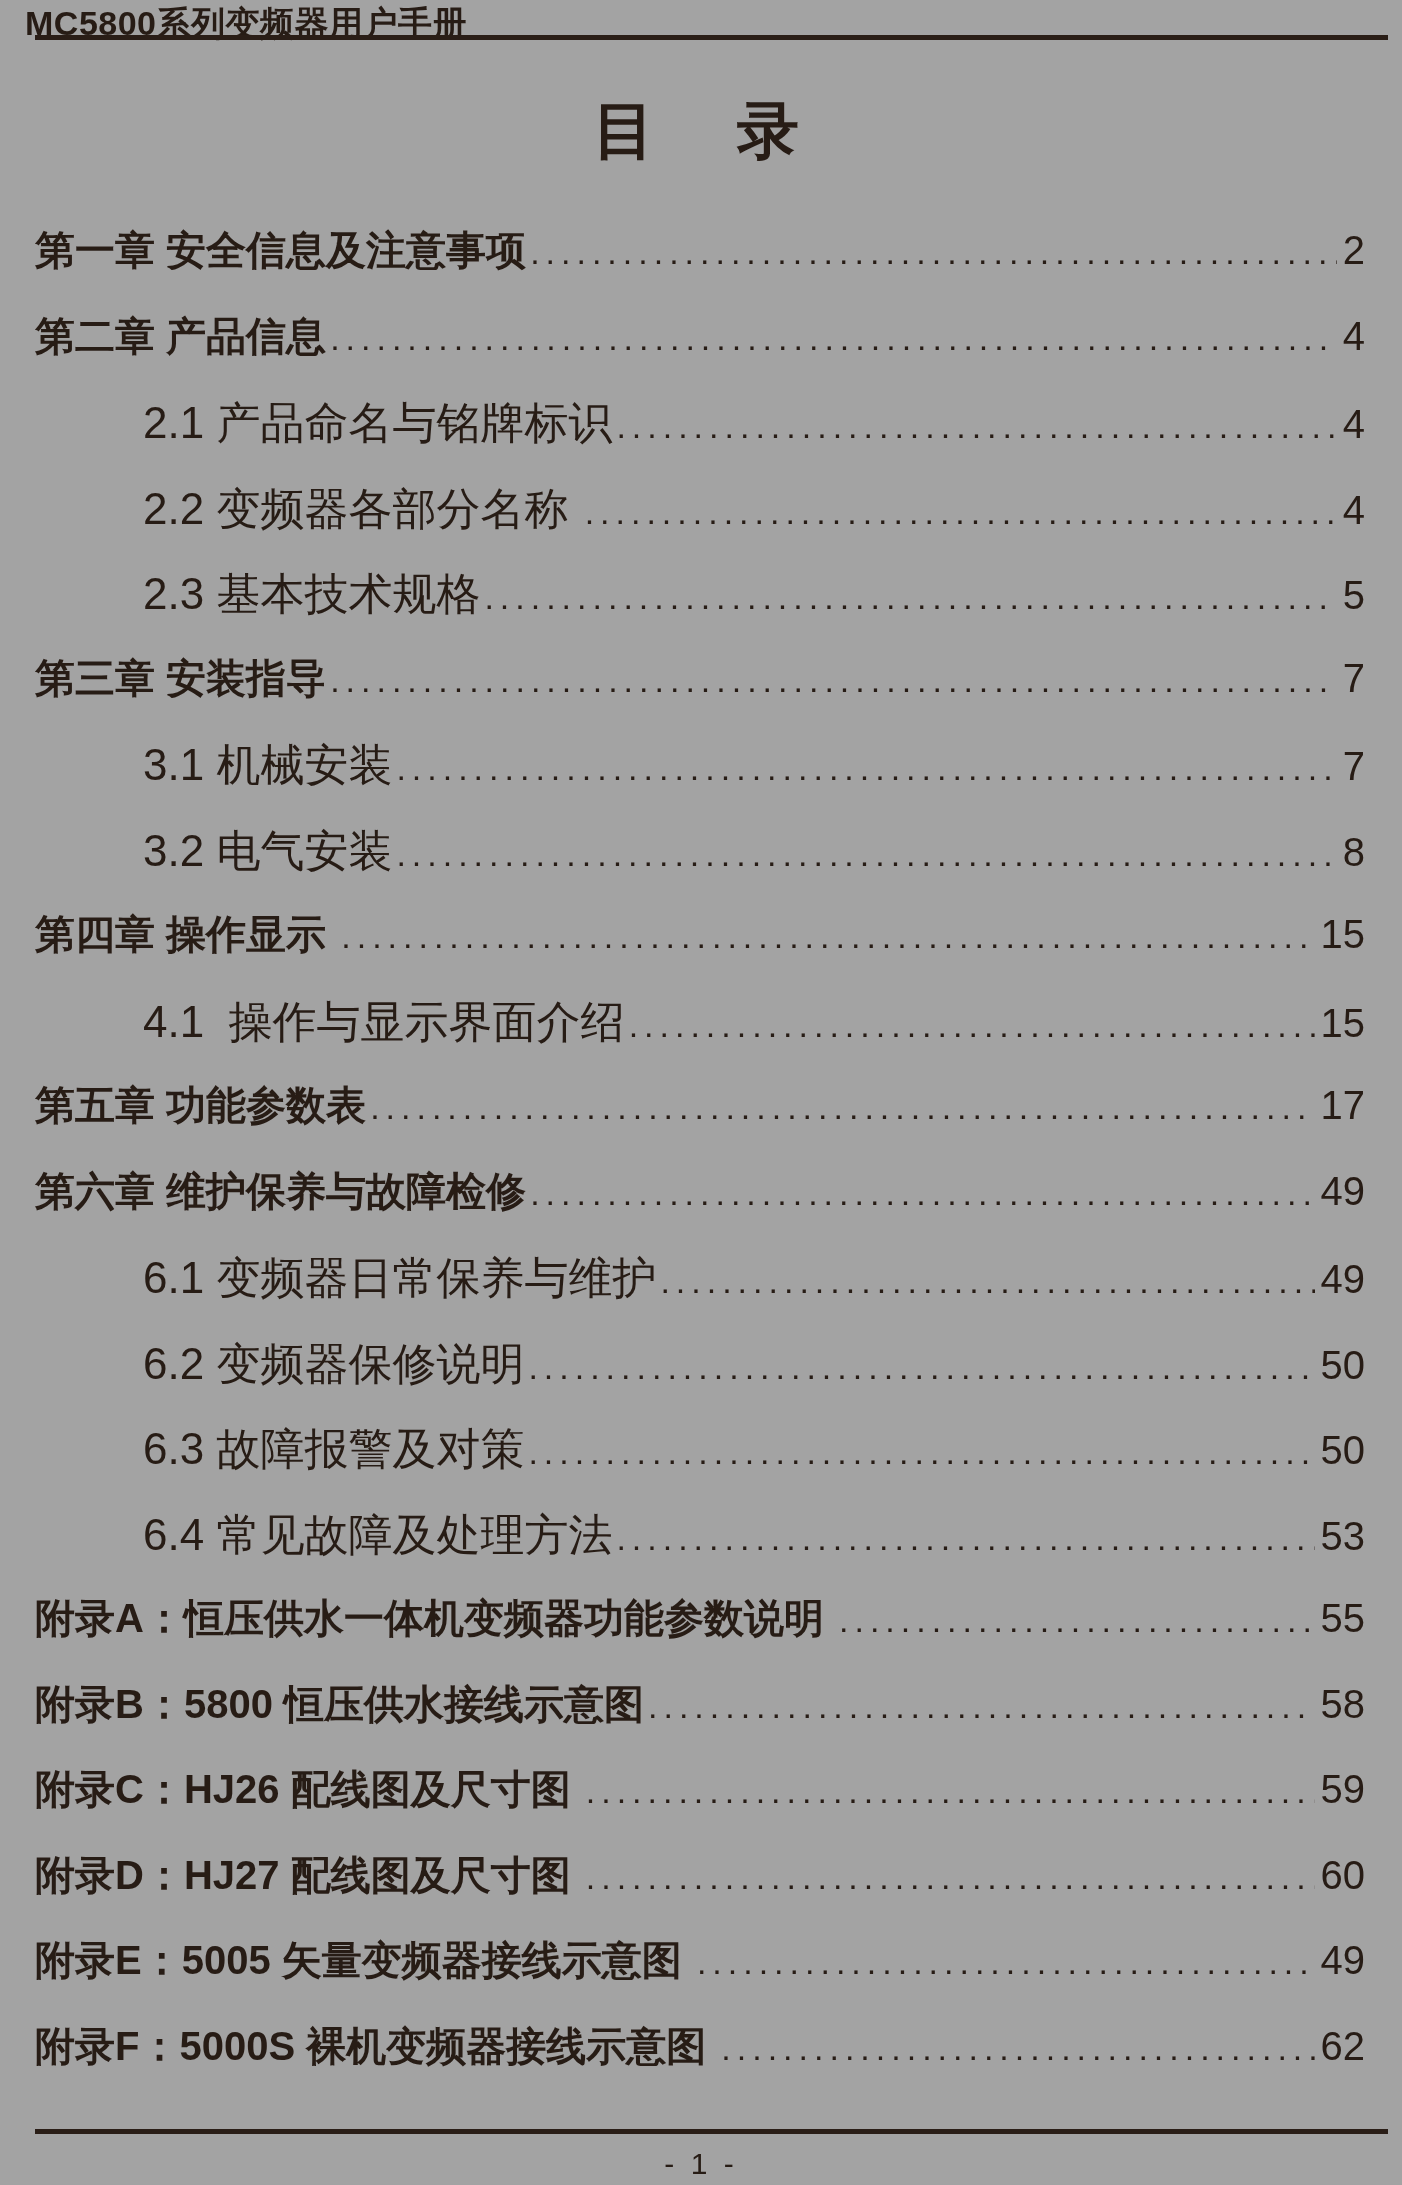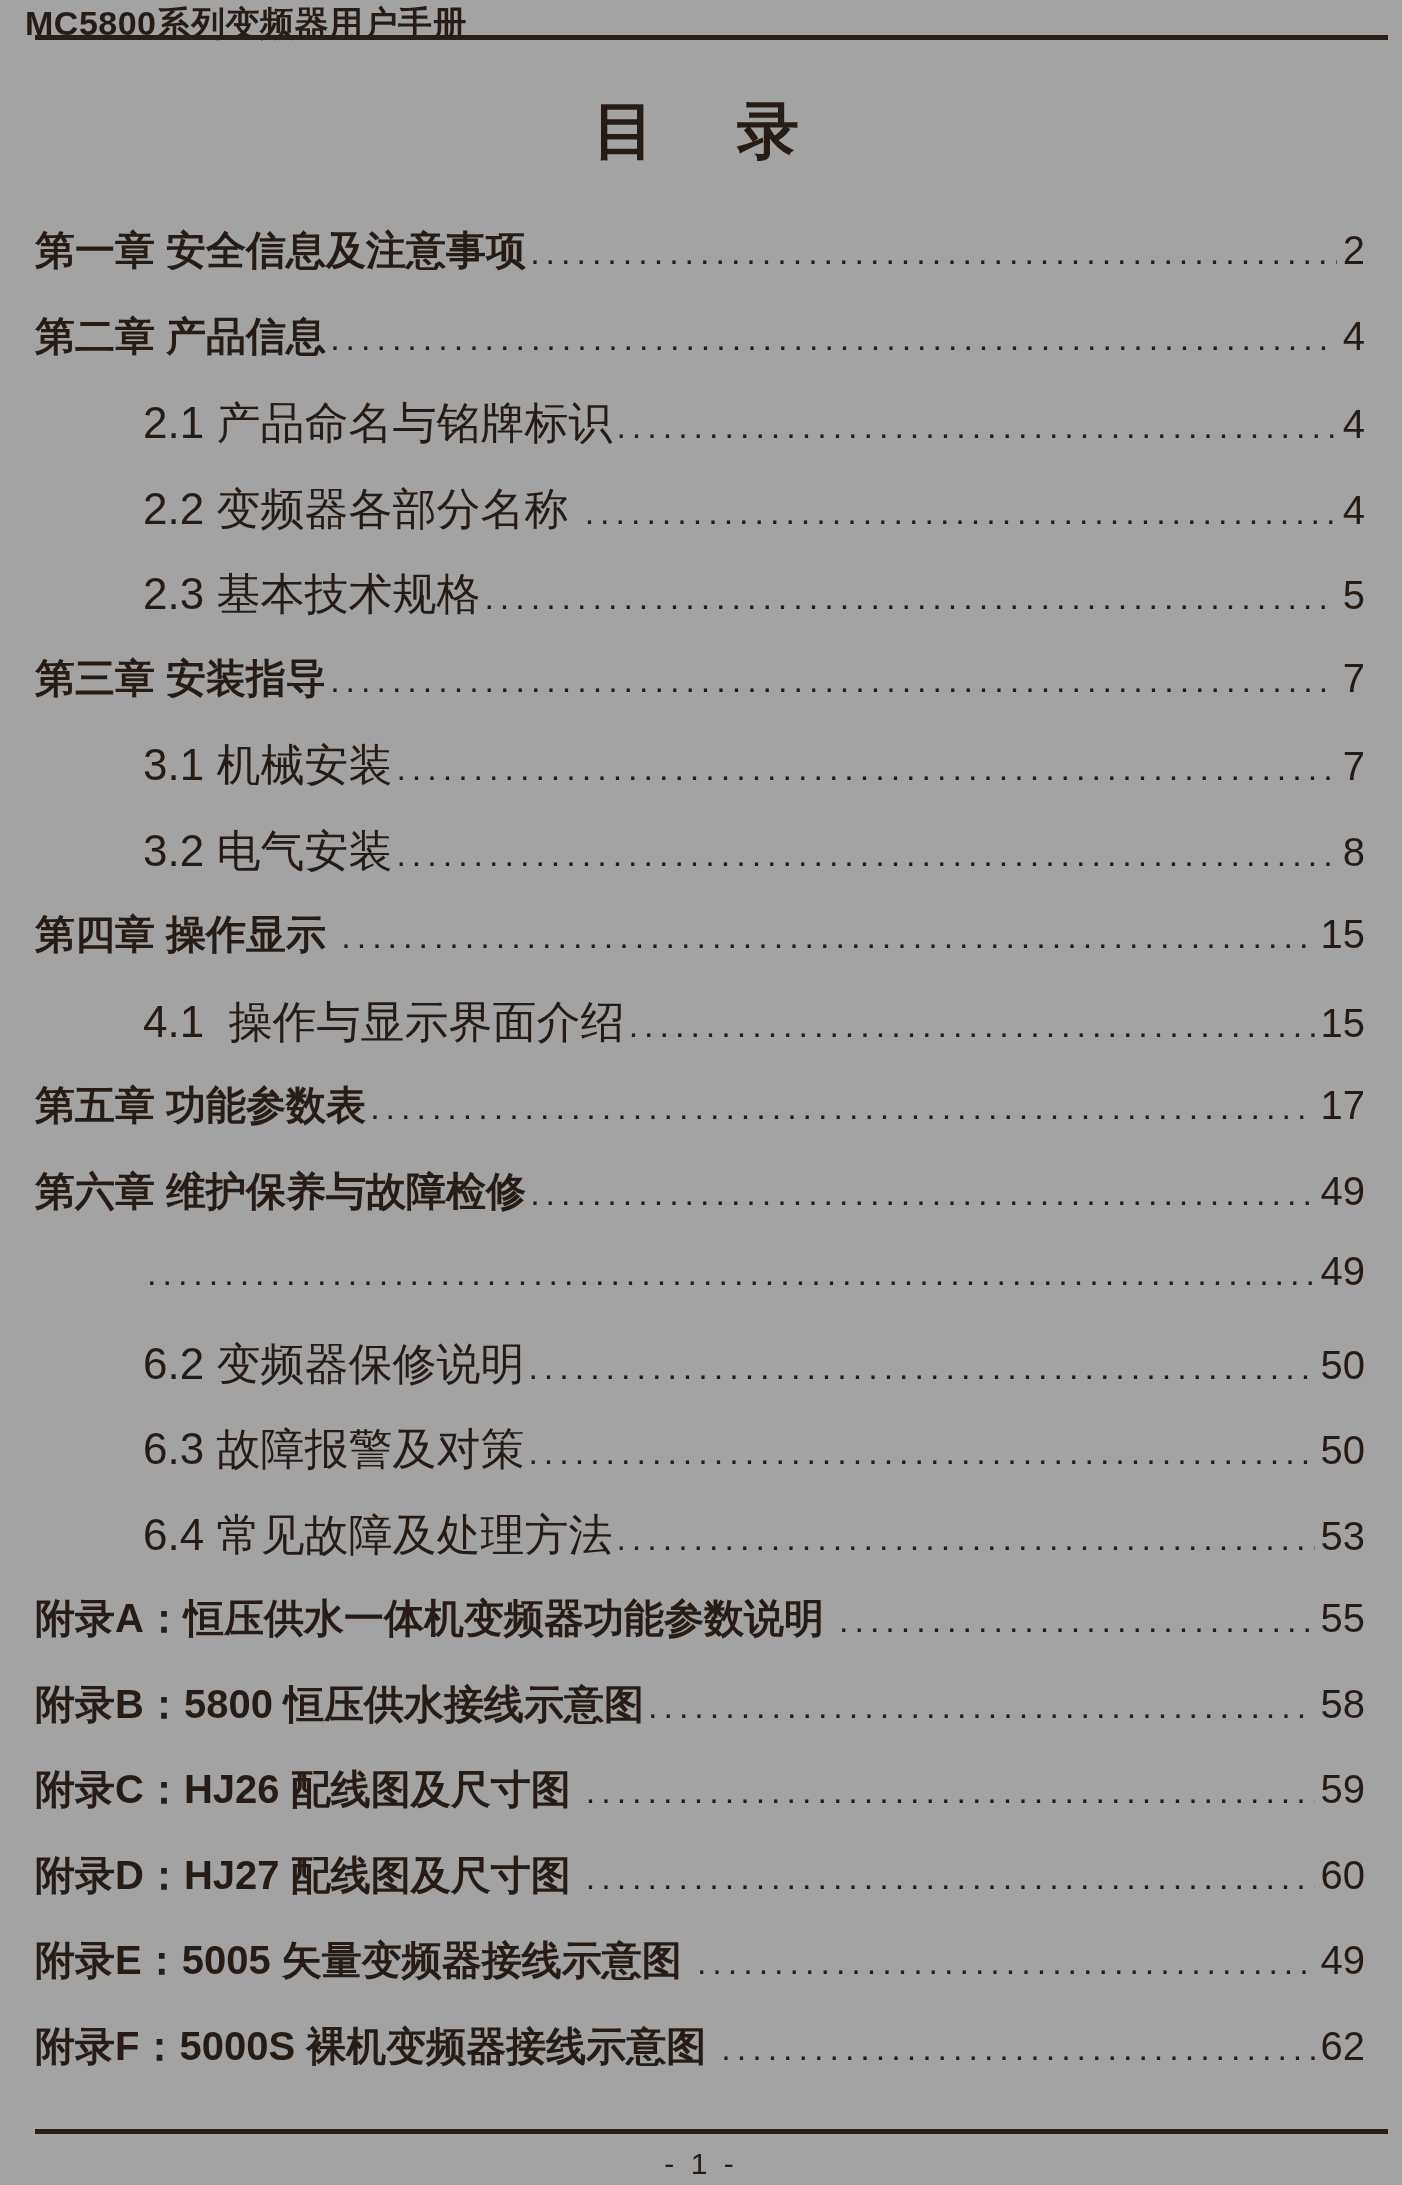--- a/index.html
+++ b/index.html
@@ -168,20 +168,21 @@
         <span class="toc-label">第五章 功能参数表</span>
         <span class="toc-dots">........................................................................................................................................................................................................</span>
         <span class="toc-page">17</span>
       </div>
       <div class="toc-row level-1 bold">
         <span class="toc-label">第六章 维护保养与故障检修</span>
         <span class="toc-dots">........................................................................................................................................................................................................</span>
         <span class="toc-page">49</span>
       </div>
       <div class="toc-row level-2">
+        <span class="toc-label">6.1 变频器日常保养与维护</span>
         <span class="toc-dots">........................................................................................................................................................................................................</span>
         <span class="toc-page">49</span>
       </div>
       <div class="toc-row level-2">
         <span class="toc-label">6.2 变频器保修说明</span>
         <span class="toc-dots">........................................................................................................................................................................................................</span>
         <span class="toc-page">50</span>
       </div>
       <div class="toc-row level-2">
         <span class="toc-label">6.3 故障报警及对策</span>

